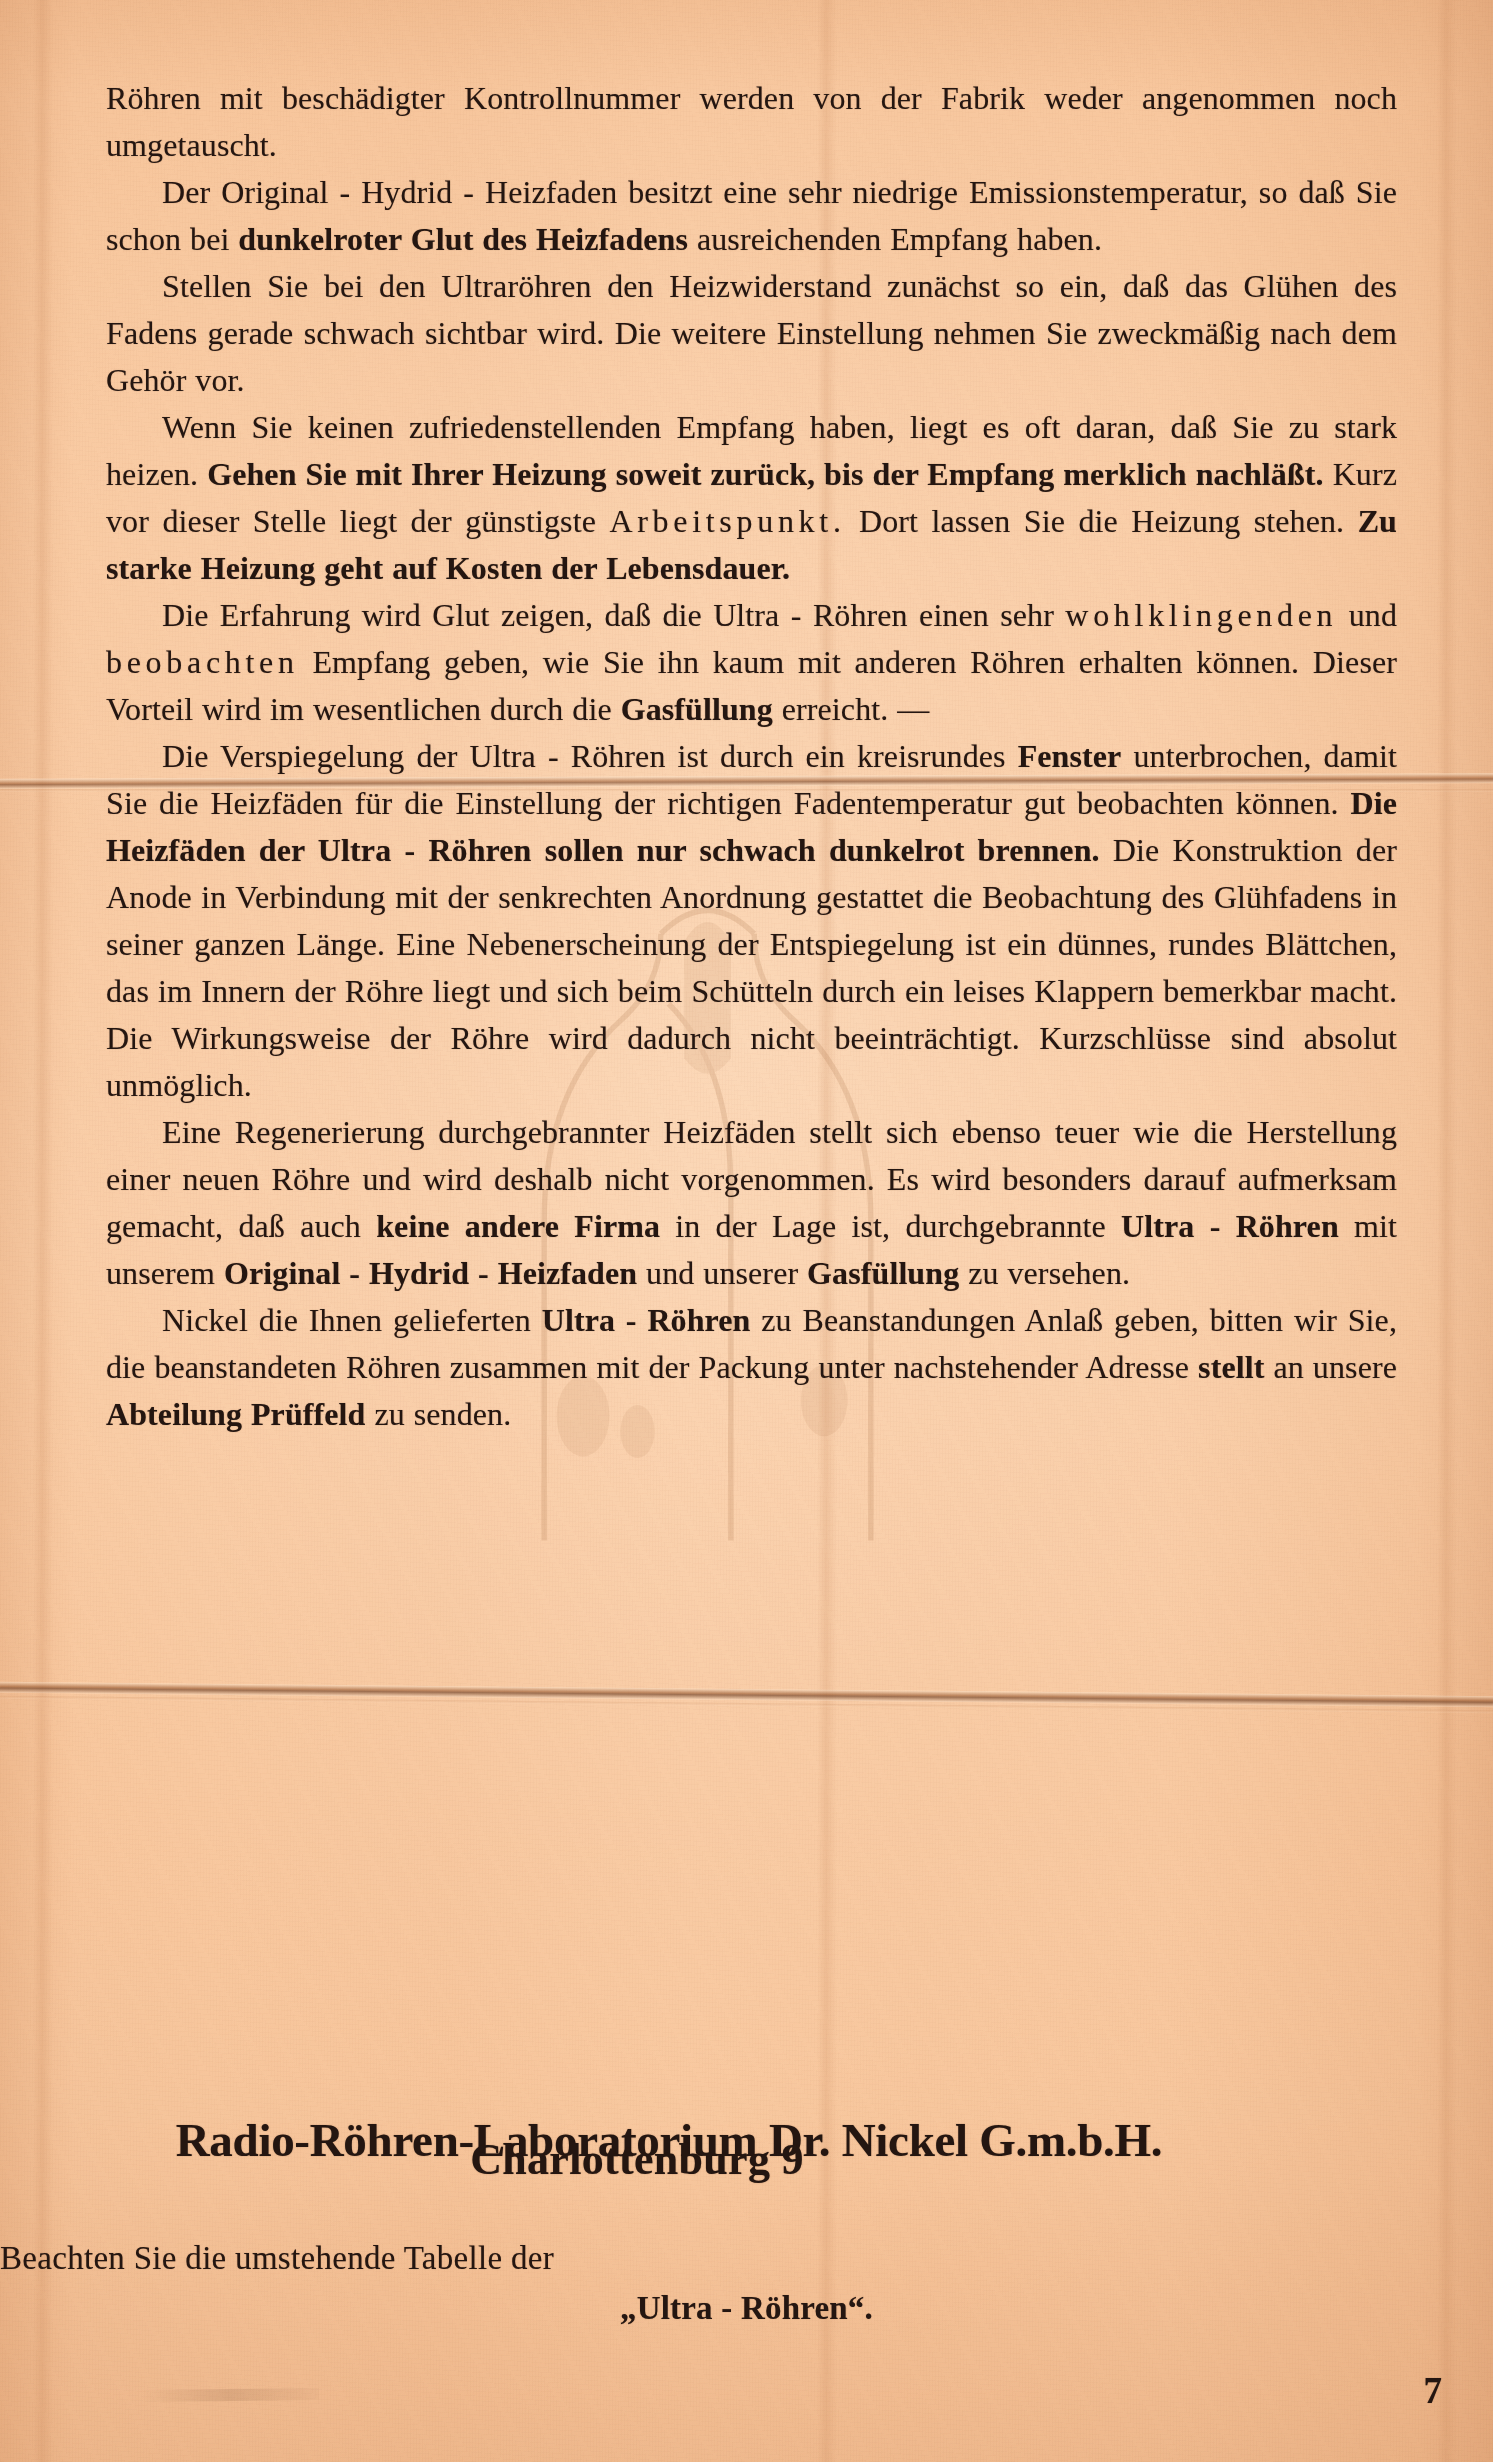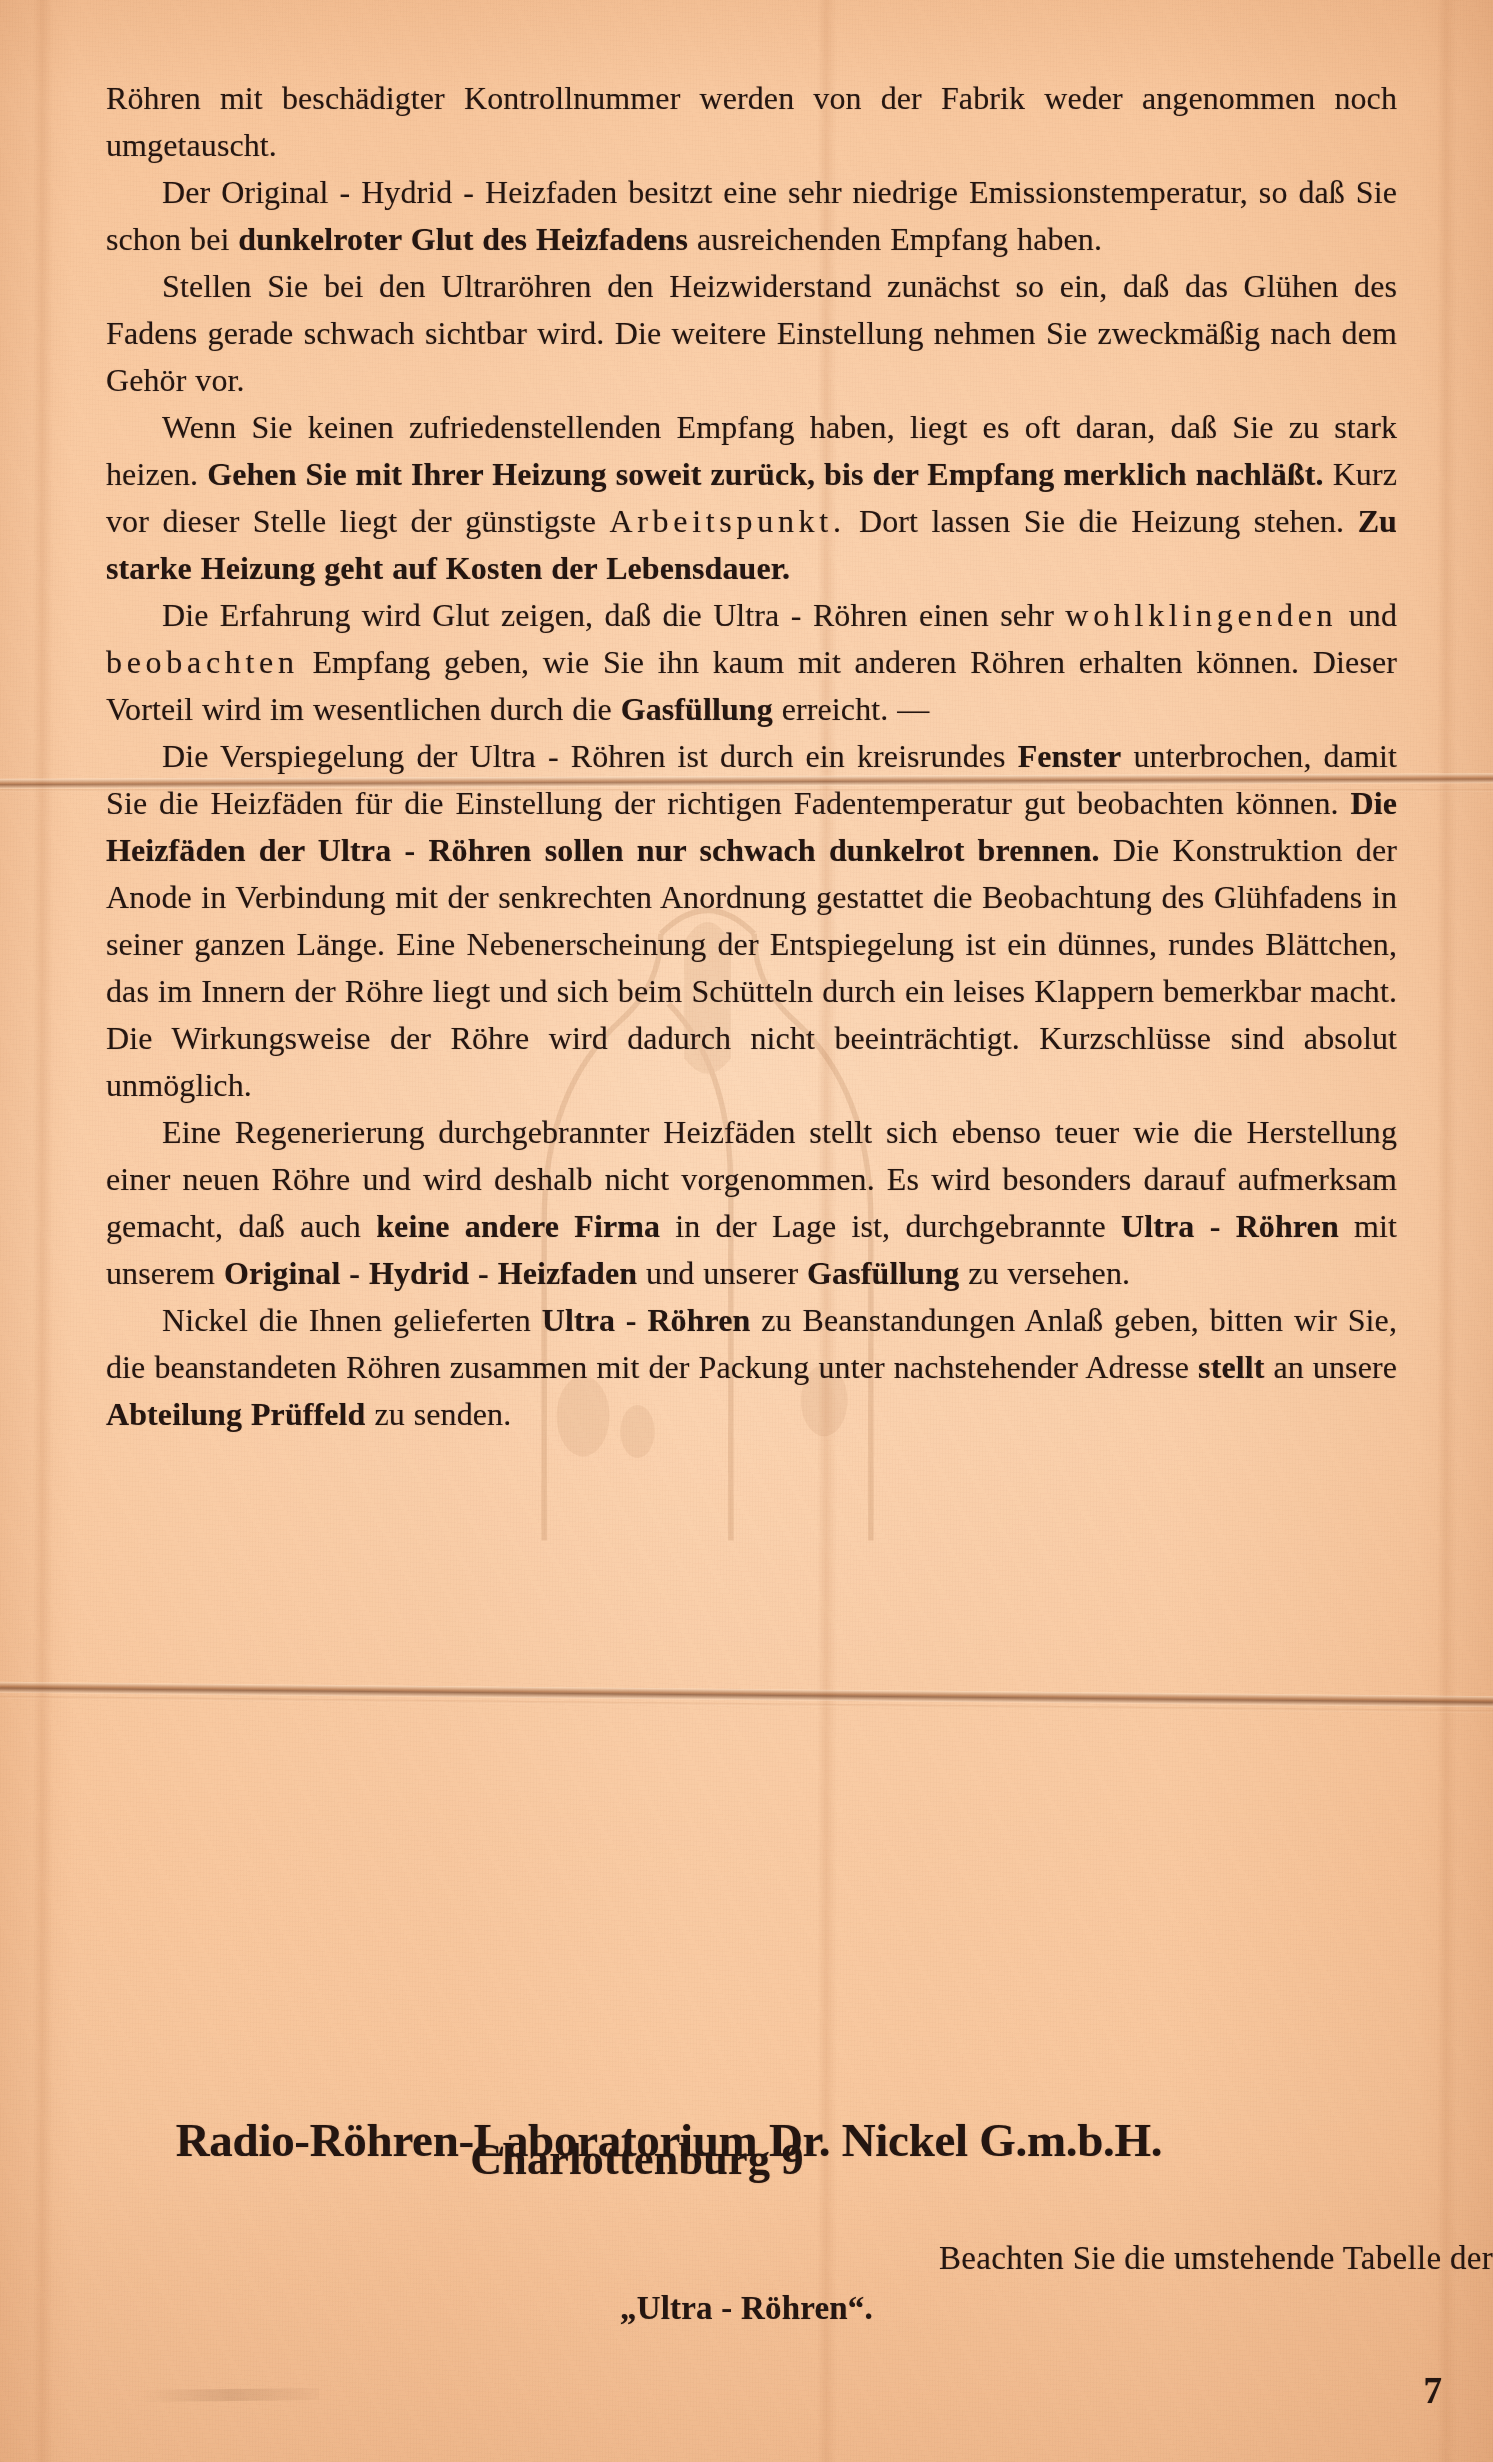--- a/index.html
+++ b/index.html
@@ -164,21 +164,21 @@
     font-size: 44px;
     font-weight: 700;
     letter-spacing: 0.3px;
     text-shadow: 0 0 1.2px rgba(60,28,10,0.45);
   }
   .notice-1 {
     position: absolute;
     left: 0;
     top: 2240px;
     width: 1493px;
-    text-align: right;
+    text-align: left;
     font-size: 33px;
     letter-spacing: 0.3px;
     text-shadow: 0 0 1px rgba(60,28,10,0.4);
   }
   .notice-2 {
     position: absolute;
     left: 0;
     top: 2290px;
     width: 1493px;
     text-align: center;

